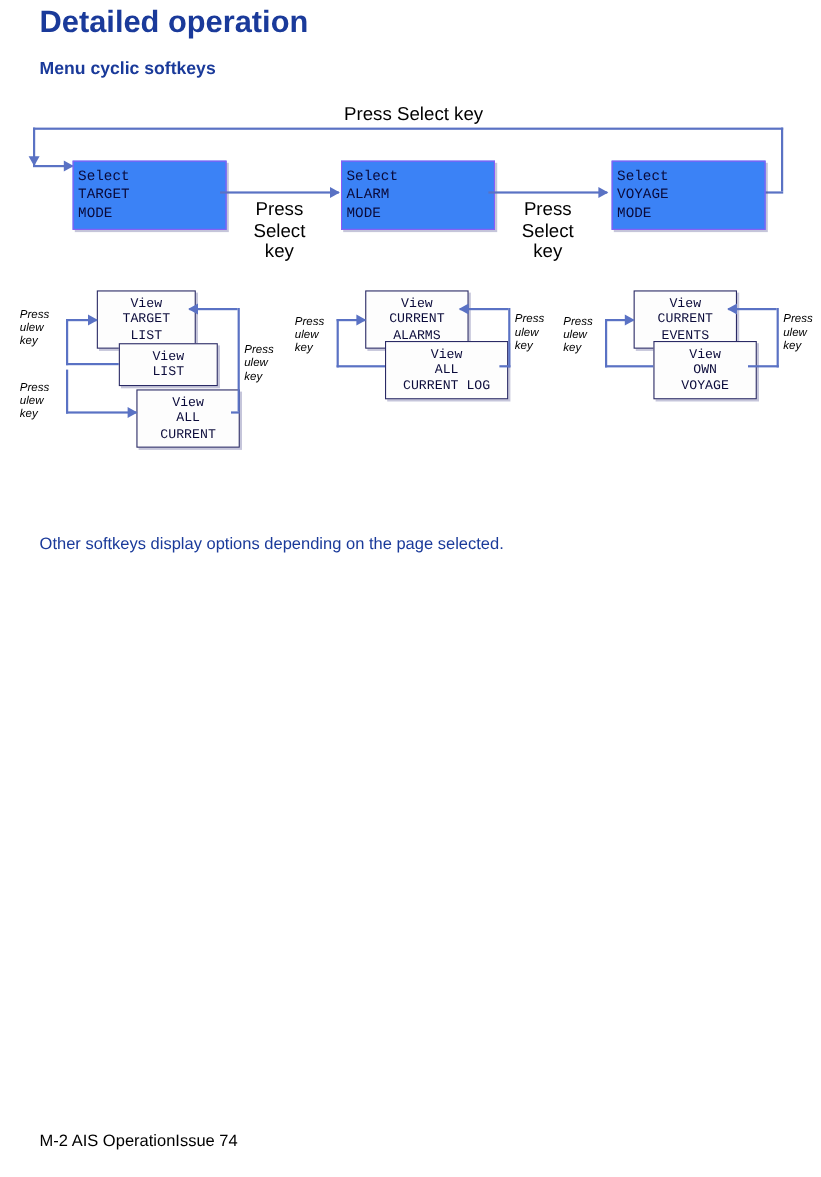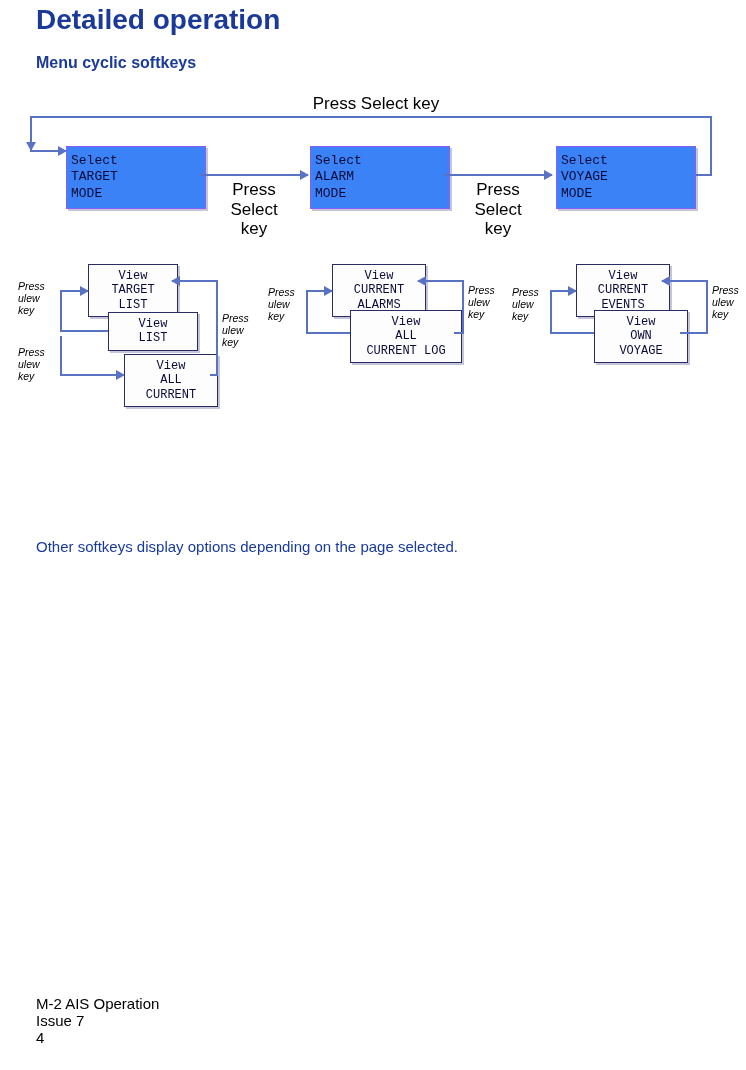--- a/index.html
+++ b/index.html
@@ -23,21 +23,21 @@
   }
   .h2 {
     font-size: 16px;
     font-weight: bold;
     color: #1a3a9a;
     margin: 0 0 22px 0;
   }
   .note {
     font-size: 15px;
     color: #1a3a9a;
-    margin-top: 74px;
+    margin-top: 22px;
   }
   .diagram {
     position: relative;
     height: 370px;
     width: 680px;
     margin-left: -20px;
   }
   .box {
     position: absolute;
     border: 1px solid #8b5cf6;
@@ -75,21 +75,20 @@
     font-style: italic;
   }
   .footer {
     position: absolute;
     bottom: 24px;
     left: 36px;
     right: 36px;
     display: flex;
     font-size: 15px;
     color: #000;
-    flex-direction: column;
   }
   
   .hline {
     position: absolute;
     height: 2px;
     background: #5a72c4;
   }
   .vline {
     position: absolute;
     width: 2px;

